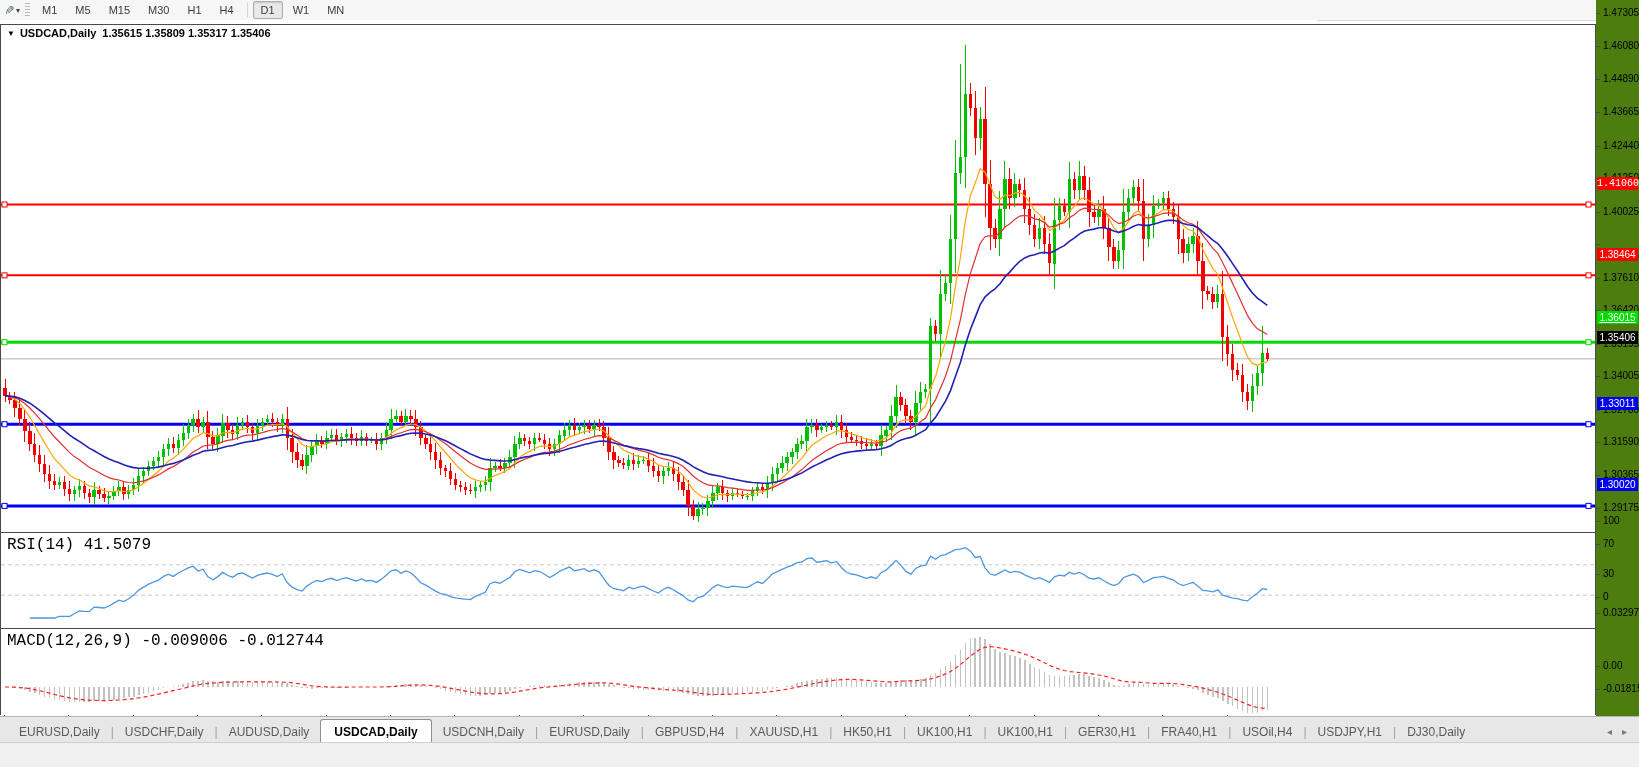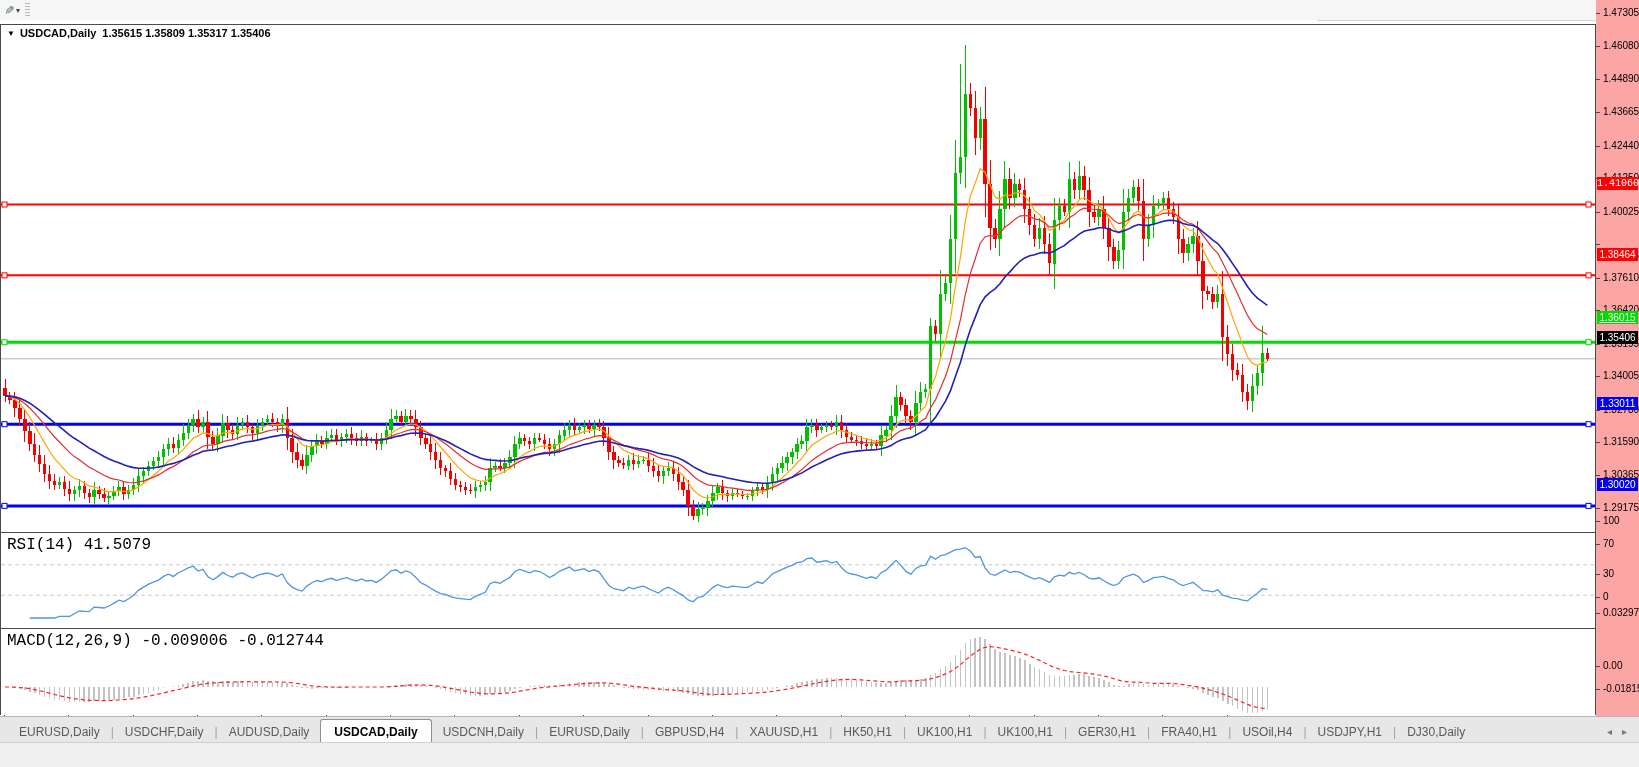--- a/index.html
+++ b/index.html
@@ -20,21 +20,21 @@
   #rsi-pane{top:512px;height:97px;width:1596px;}
   #macd-pane{top:608px;height:88px;width:1596px;}
   .pane svg{position:absolute;left:0;top:0;}
   #chart-title{position:absolute;left:7px;top:7px;font-size:11px;font-weight:600;color:#000;z-index:5;}
   #chart-title .tri{font-size:8px;margin-right:5px;vertical-align:1px;}
   #chart-title .ohlc{margin-left:6px;font-weight:600;}
   .ind-label{position:absolute;left:7px;font-size:16px;color:#000;z-index:5;font-family:Liberation Mono, monospace;}
   #rsi-label{top:516px;}
   #macd-label{top:612px;}
   
-  #price-scale{position:absolute;left:1596px;top:0px;width:43px;height:742px;background:#fca5a5;font-size:10px;color:#000;}
+  #price-scale{position:absolute;left:1596px;top:0px;width:43px;height:742px;background:#4d7c0f;font-size:10px;color:#000;}
   .tickdash{position:absolute;left:0;width:4px;height:1px;background:#4a4a4a;}
   .ticklabel{position:absolute;left:7px;white-space:nowrap;}
   .pricebox{position:absolute;left:1px;width:41px;height:13px;line-height:13px;text-align:center;color:#fff;font-size:10px;z-index:6;}
   
   #date-axis{position:absolute;left:0;top:695px;width:1596px;height:22px;background:#fff;font-size:10.5px;color:#000;}
   .date-label{position:absolute;top:6px;white-space:nowrap;}
   .date-tick{position:absolute;top:0;width:1px;height:4px;background:#4a4a4a;}
   
   #tabbar{position:absolute;left:0;top:716px;width:1639px;height:26px;background:#e7e7e7;border-top:1px solid #b4b4b4;display:flex;align-items:flex-end;font-size:12px;color:#5a5a5a;}
   .tab{padding:5px 11px 4px 11px;cursor:pointer;white-space:nowrap;}
@@ -48,20 +48,32 @@
 <body>
 
 <div id="app">
 
   <div id="toolbar">
     <div id="pencil-btn">
       <span class="glyph">✎</span>
       <span class="dd">▾</span>
     </div>
     <div class="grip"></div>
+    <div id="tf-buttons" style="display:flex;align-items:center;">
+        <div class="tf-btn">M1</div>
+        <div class="tf-btn">M5</div>
+        <div class="tf-btn">M15</div>
+        <div class="tf-btn">M30</div>
+        <div class="tf-btn">H1</div>
+        <div class="tf-btn">H4</div>
+        <div class="tb-sep"></div>
+        <div class="tf-btn active">D1</div>
+        <div class="tf-btn">W1</div>
+        <div class="tf-btn">MN</div>
+      </div>
   </div>
 
   <div id="chart-region">
 
     <div id="main-pane" class="pane">
       <svg id="main-svg" width="1594" height="507">
           <line x1="0" x2="1594" y1="333.8426999999998" y2="333.8426999999998" stroke="#B4B4B4" stroke-width="1"></line>
           <g>
             <line x1="0" x2="1594" y1="179.4884999999997" y2="179.4884999999997" stroke="#FF0000" stroke-width="2"></line>
             <rect x="1" y="176.9884999999997" width="5" height="5" fill="#fff" stroke="#FF0000" stroke-width="1"></rect>

